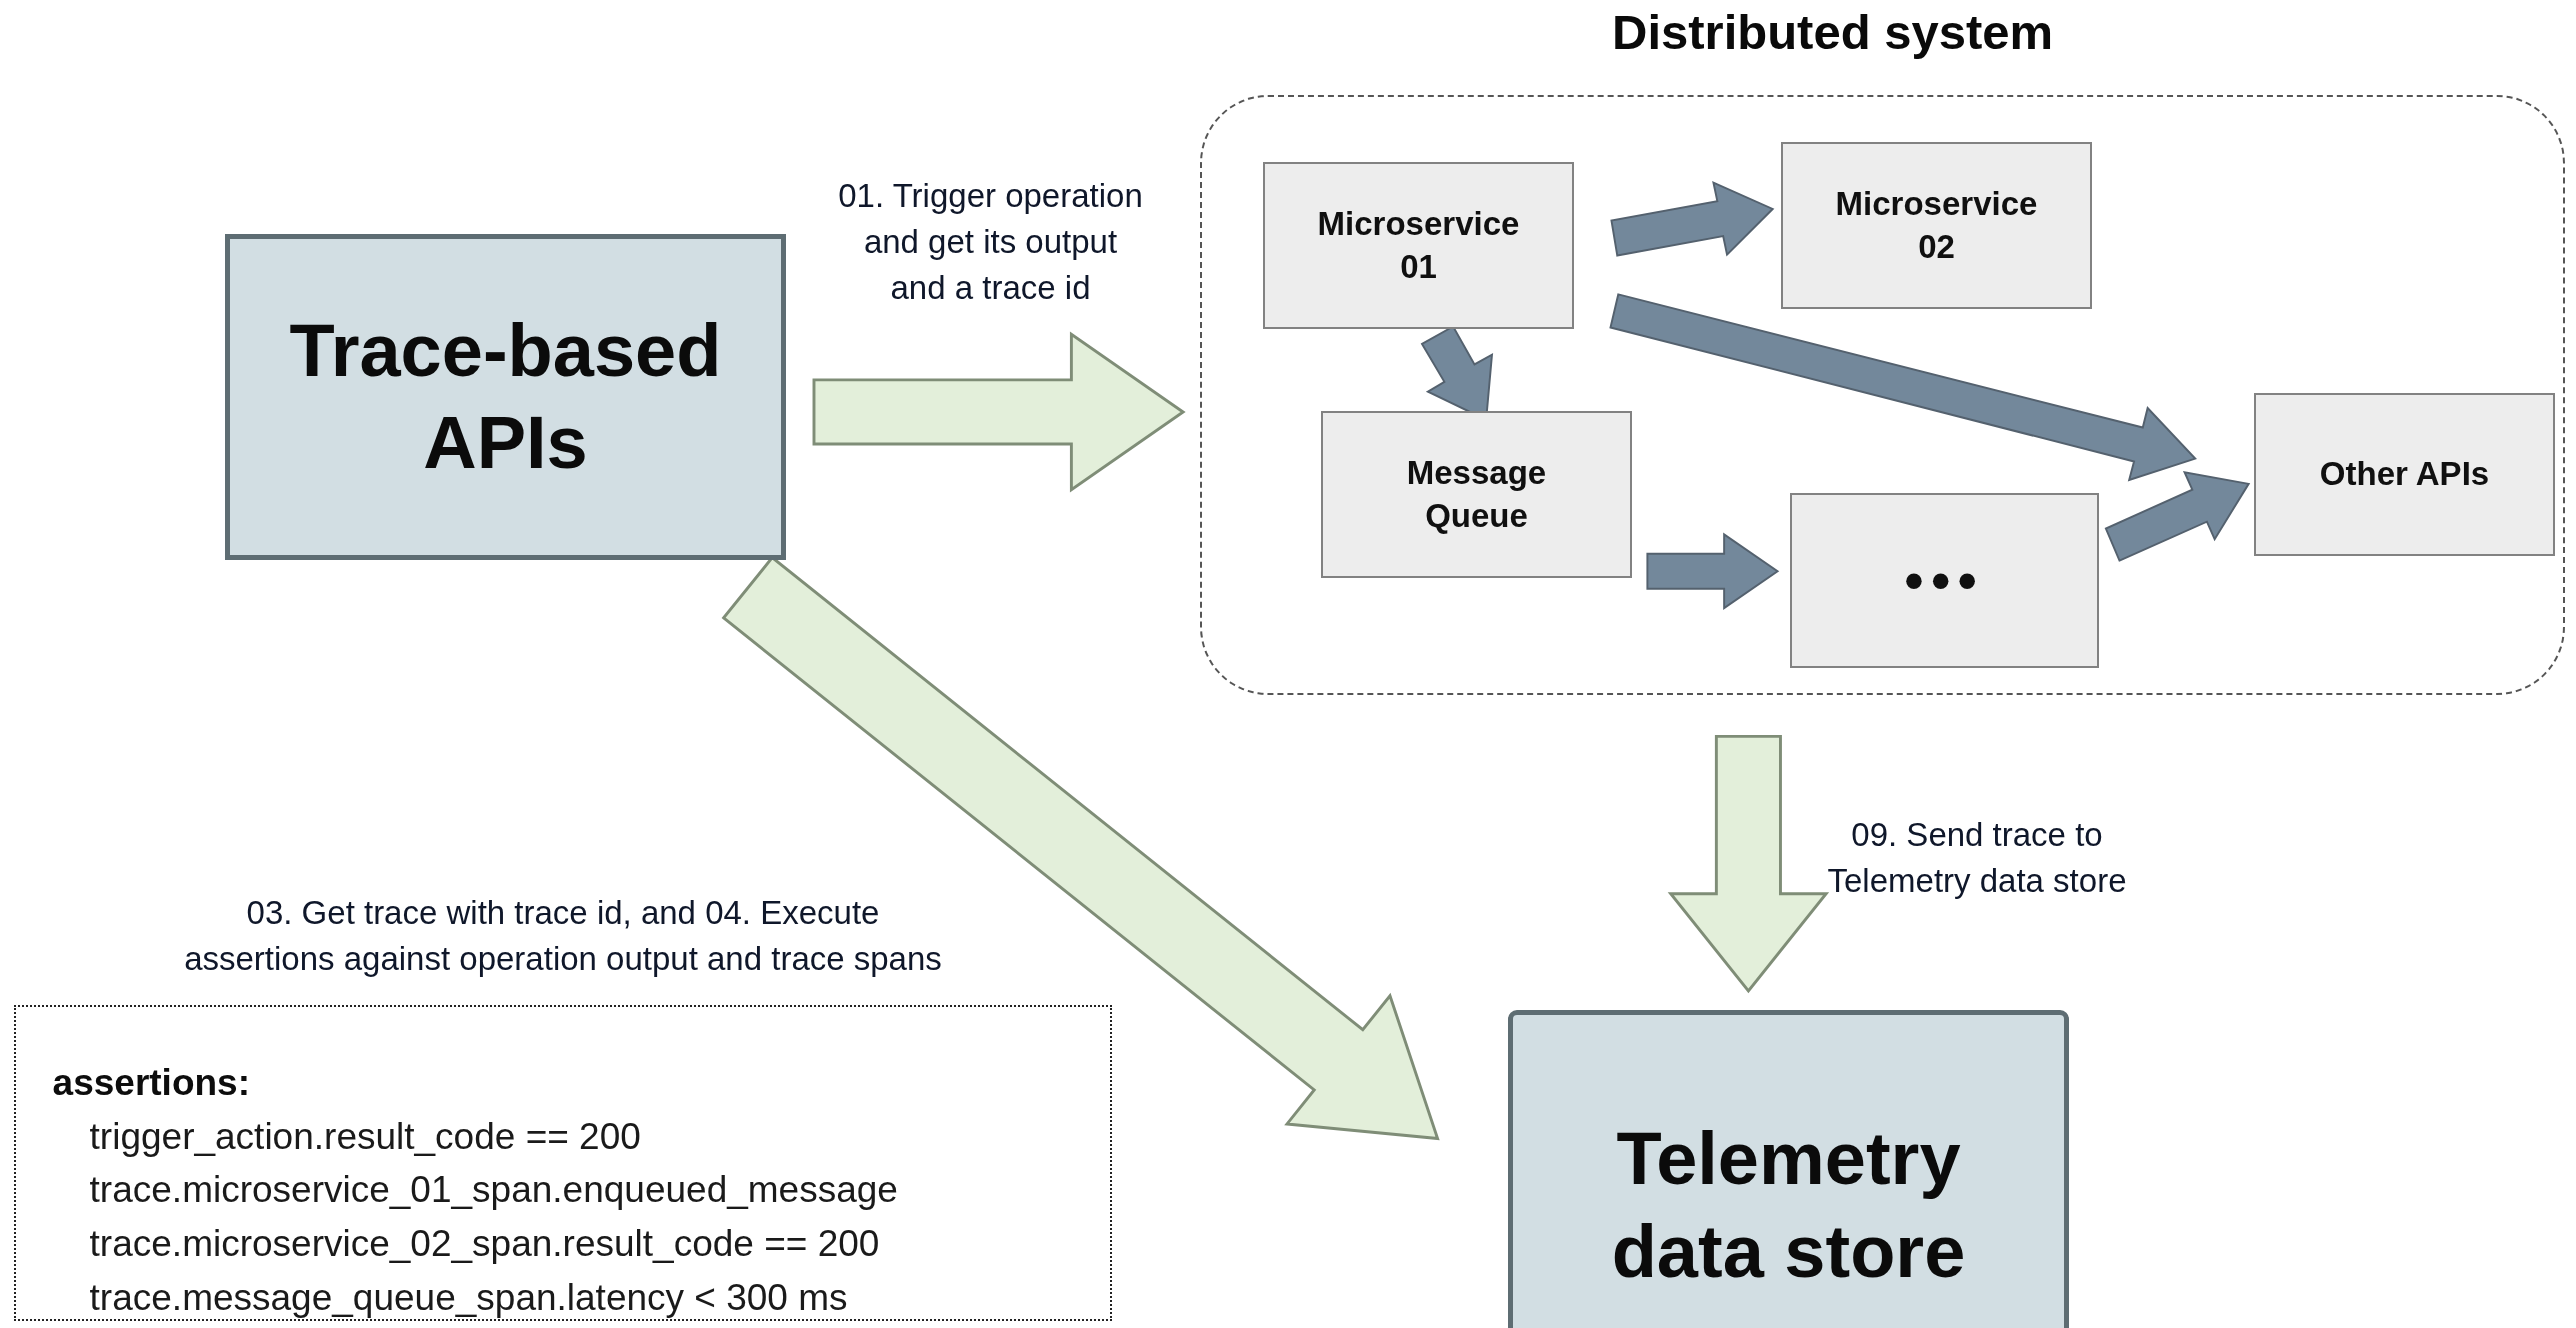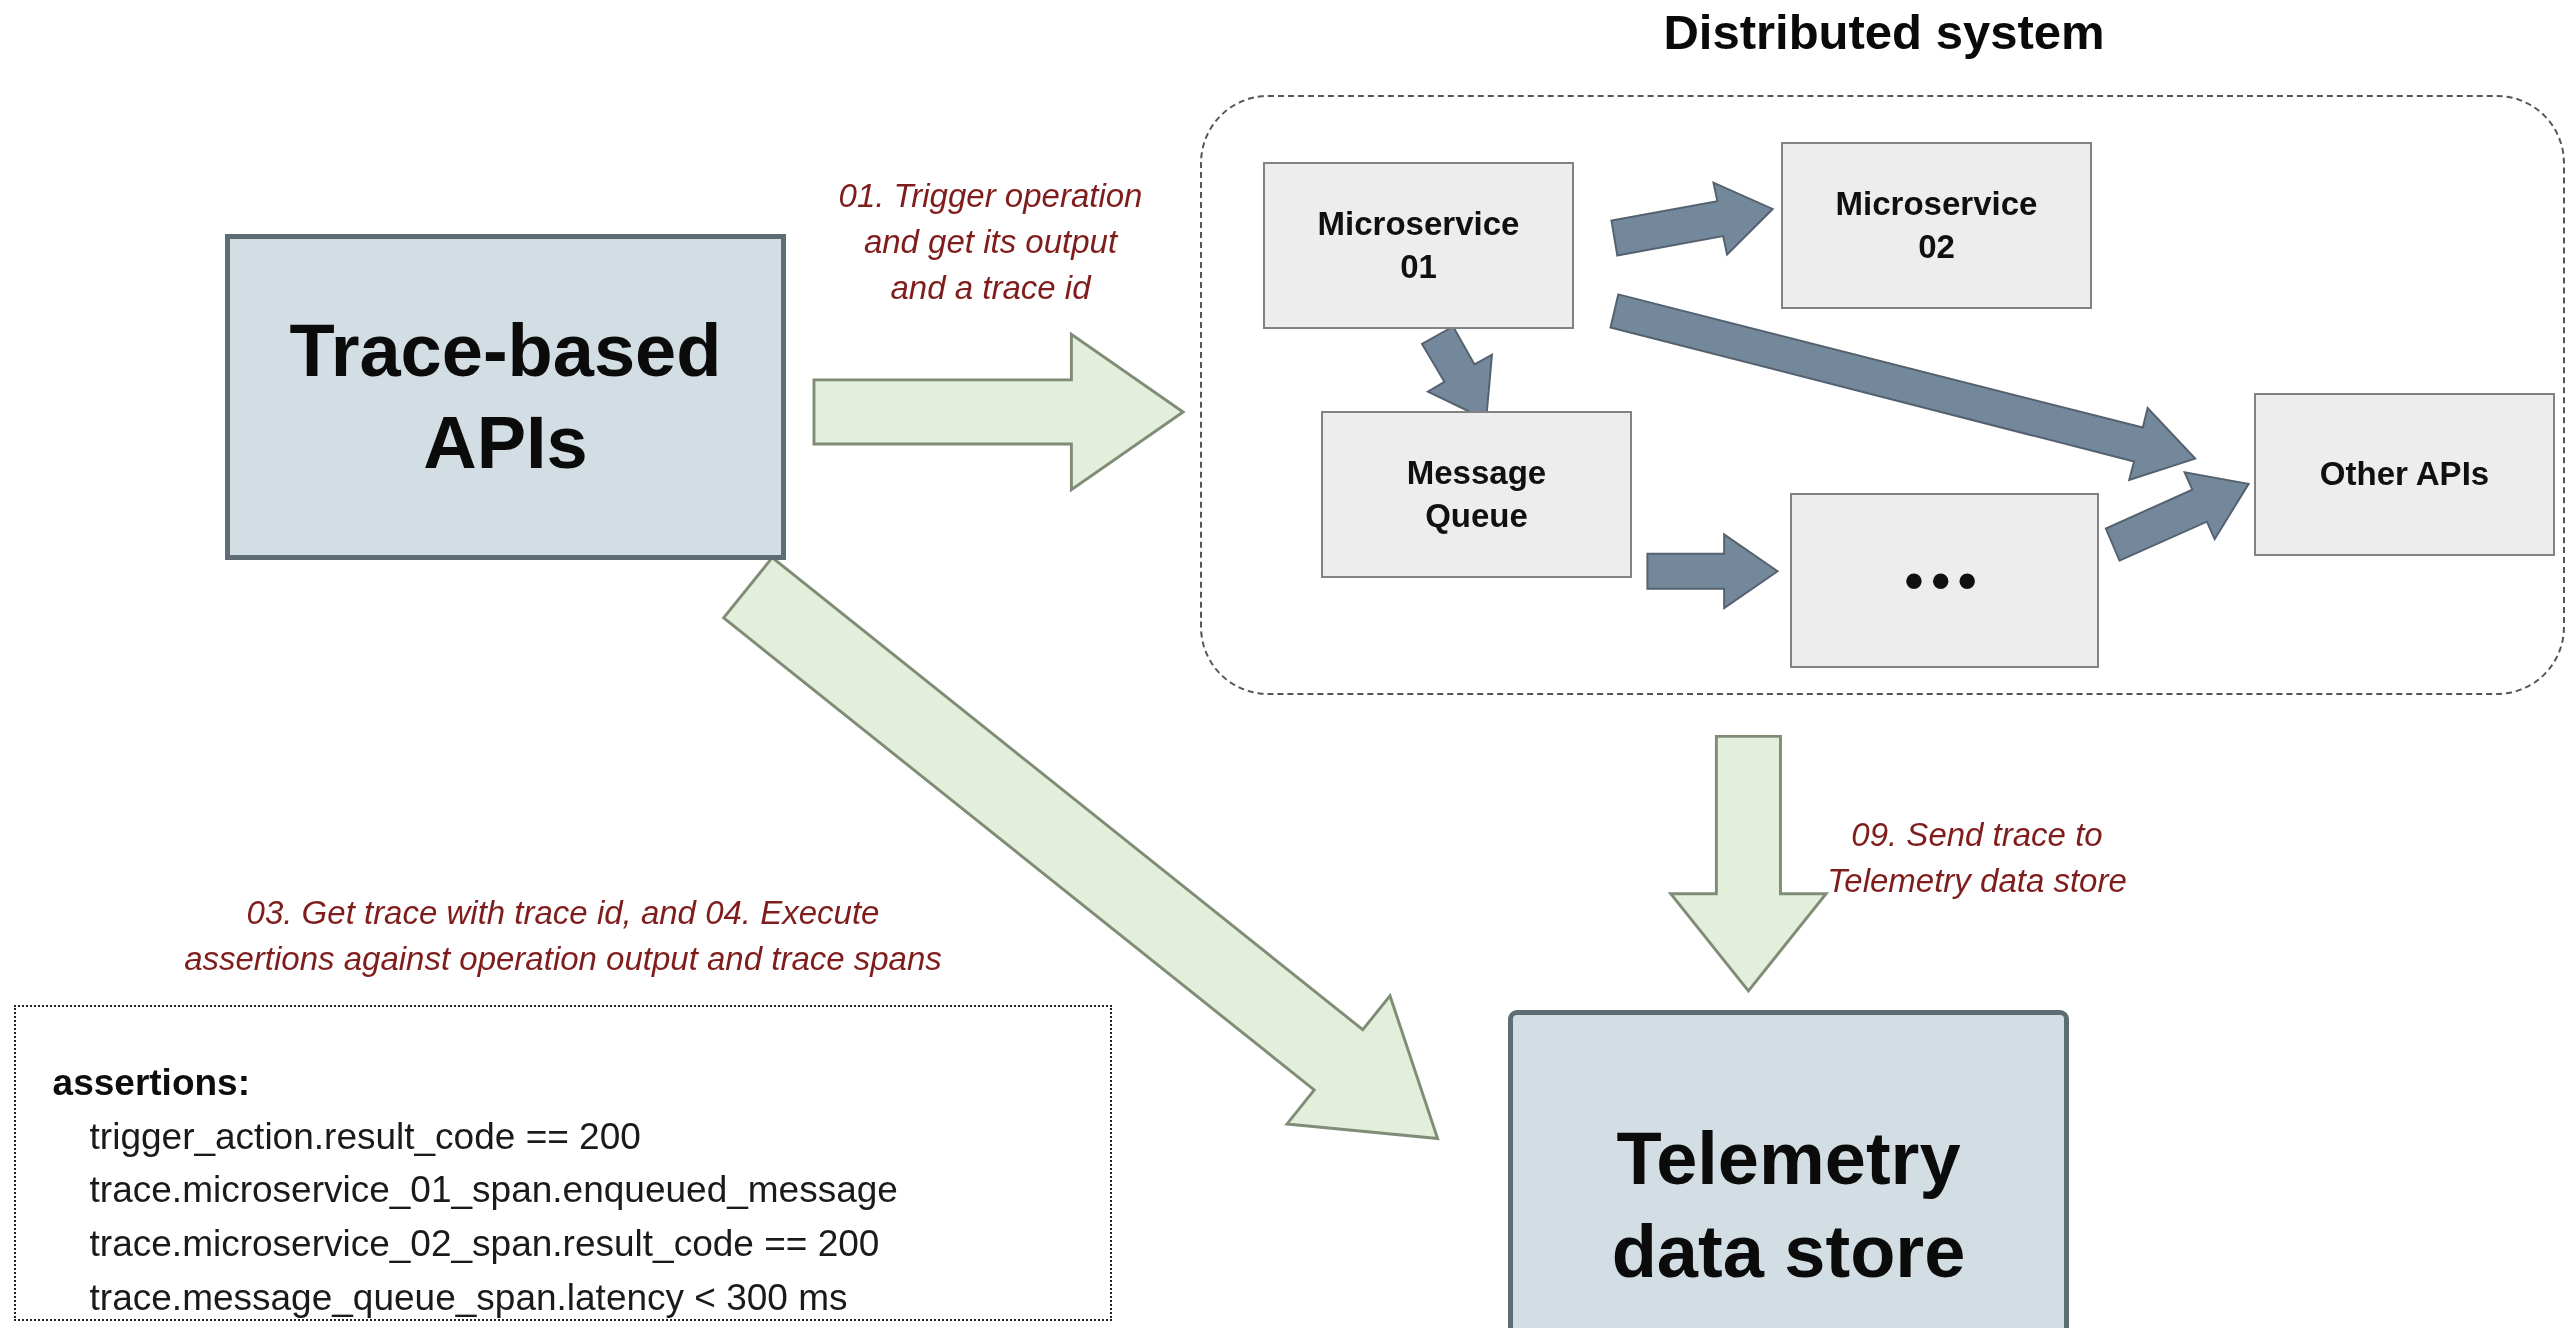--- a/index.html
+++ b/index.html
@@ -29,27 +29,27 @@
 
   .bigbox {
     position:absolute; background:#d2dee3; border:5.8px solid #5e6d73;
     display:flex; align-items:center; justify-content:center; text-align:center;
     font-weight:700; font-size:74px; line-height:1.25; white-space:pre-line; color:#0b0b0b;
   }
   .box-trace     { left:225px;  top:234px;  width:561px; height:326px; }
   .box-telemetry { left:1508px; top:1010px; width:561px; height:391px;border-radius:9px; }
 
   .title {
-    position:absolute; left:1612px; top:3.9px; width:544px; text-align:center;
+    position:absolute; left:1612px; top:3.9px; width:544px; 
     font-weight:700; font-size:49px; color:#0a0a0a;
   }
 
   .lbl {
     position:absolute; text-align:center; font-size:33px; line-height:1.4;
-    white-space:pre-line; color:#7f1d1d;font-style:italic;
+    white-space:pre-line; color:#0f172a;
   }
   .lbl-01 { left:777px;  top:173px; width:427px;  }
   .lbl-02 { left:1778px; top:812px; width:398px;  }
   .lbl-03 { left:53px;   top:890px; width:1020px; }
 
   .dotted {
     position:absolute; left:13.6px; top:1005px; width:1098px; height:316px;
     border:2.9px dotted #222; padding:33px 37px; background:transparent;
   }
   .ah { font-weight:700; font-size:37px; line-height:1.45; color:#0d0d0d;margin-top:16px; }

